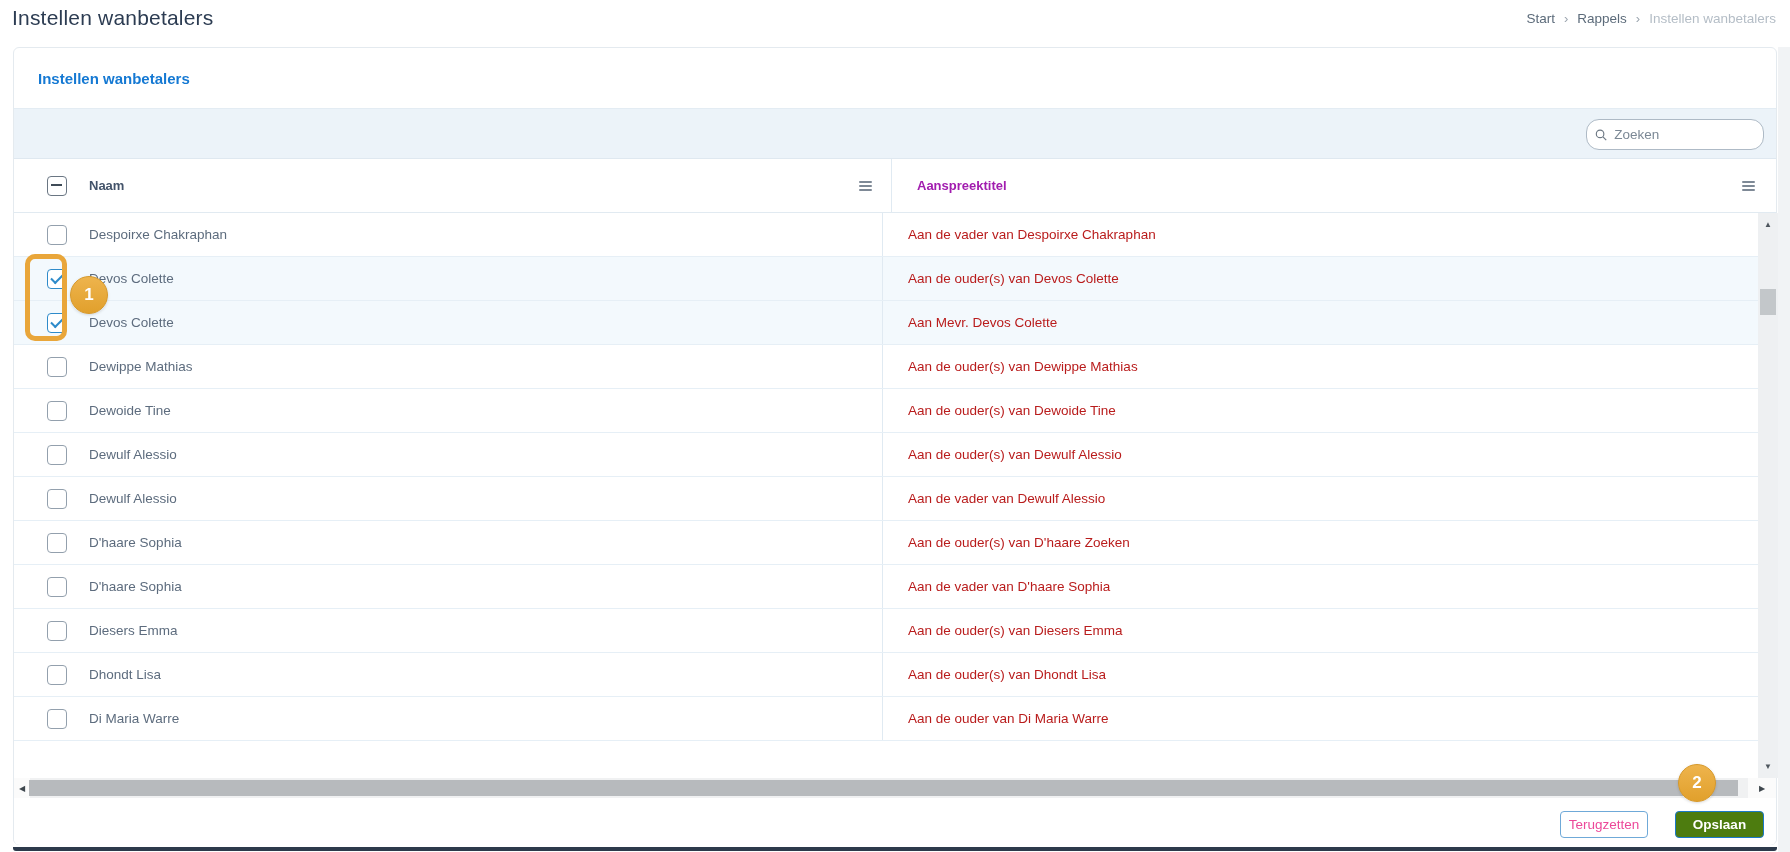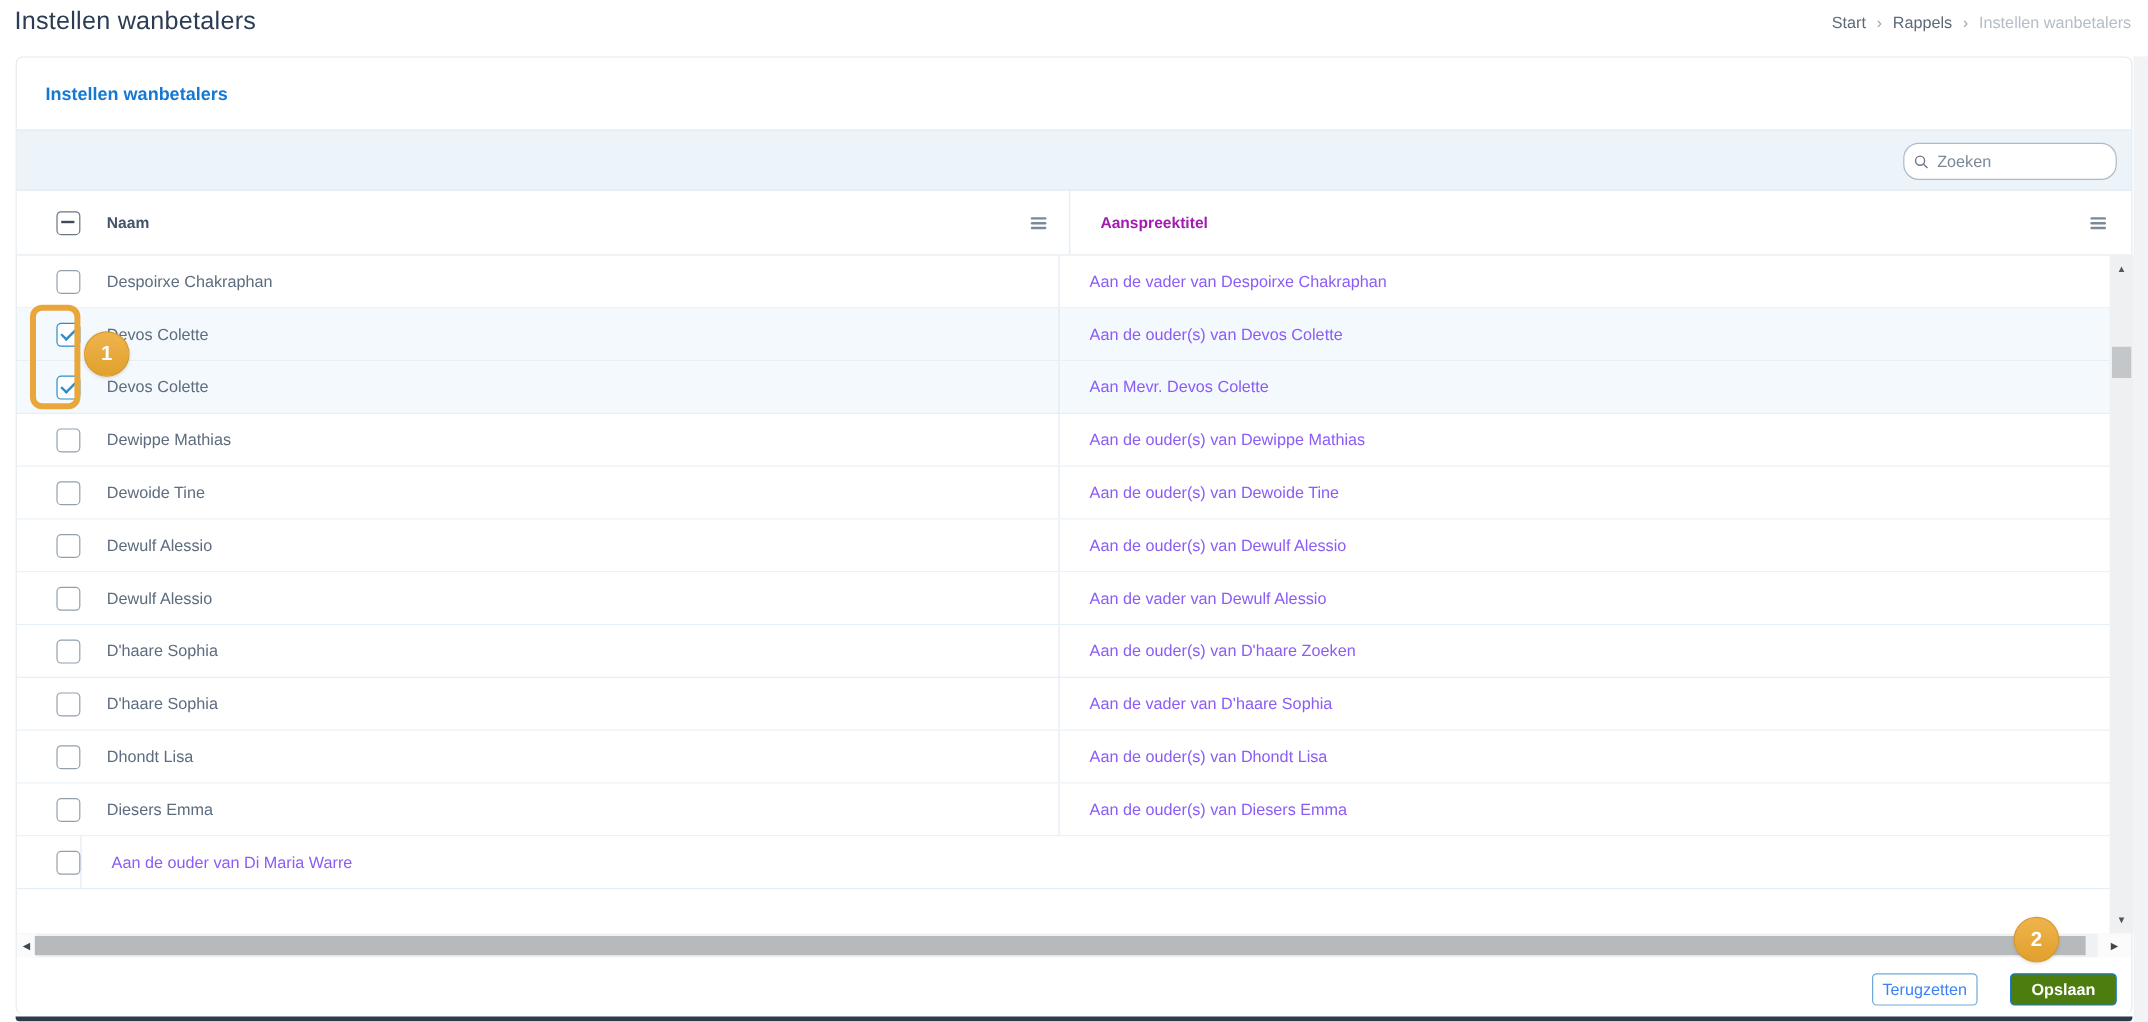--- a/index.html
+++ b/index.html
@@ -70,21 +70,21 @@
 
   .tbody { position: absolute; left: 0; top: 165px; right: 0; height: 565px; overflow: hidden; }
   .row {
     display: flex; align-items: center; height: 44px; background: #fff;
     border-bottom: 1px solid #e6eff6; position: relative;
   }
   .row.selected { background: #f3f9fd; }
   .cell-name { margin-left: 22px; width: 793px; flex: none; font-size: 13.5px; color: #5d6c7e; }
   .cell-title {
     flex: 1; align-self: stretch; display: flex; align-items: center;
-    border-left: 1px solid #e0eaf2; padding-left: 25px; font-size: 13.5px; color: #8b5cf6; text-align: center;
+    border-left: 1px solid #e0eaf2; padding-left: 25px; font-size: 13.5px; color: #b91c1c; text-align: center;
   }
 
   
   .cb {
     margin-left: 33px; width: 20px; height: 20px; flex: none;
     border: 1.5px solid #93a0ad; border-radius: 4px; background: #fff;
     position: relative; cursor: pointer;
   }
   .thead .cb { margin-left: 33px; }
   .cb.checked { border-color: #2e8bca; }
@@ -110,21 +110,21 @@
 
   .hscroll { position: absolute; left: 0; top: 730px; right: 0; height: 20px; background: #f0f1f2; }
   .hs-arrow { position: absolute; top: 0; bottom: 0; width: 16px; display: flex; align-items: center; justify-content: center; font-size: 8px; color: #3f474e; cursor: pointer; background: #fbfbfb; }
   .hs-left { left: 0; }
   .hs-right { right: 0; width: 28px; background: #fbfbfb; }
   .hs-thumb { position: absolute; left: 15px; top: 2px; height: 16px; width: 1709px; background: #b7babd; cursor: grab; }
 
   
   .card-footer { position: absolute; left: 0; top: 750px; right: 0; height: 47px; background: #fff; border-radius: 0 0 6px 6px; }
   .btn { position: absolute; top: 13px; height: 27px; display: flex; align-items: center; justify-content: center; border-radius: 4px; font-size: 13.5px; font-family: inherit; cursor: pointer; }
-  .btn-outline { left: 1546px; width: 88px; background: #fff; border: 1px solid #6fa9d8; color: #3b82f6; }
+  .btn-outline { left: 1546px; width: 88px; background: #fff; border: 1px solid #6fa9d8; color: #ec4899; }
   .btn-primary { left: 1661px; width: 89px; background: #4d7c0f; border: 1px solid #1b79c8; color: #fff; font-weight: 700; }
 
   .bottom-bar { position: absolute; left: 13px; top: 847px; width: 1764px; height: 4px; background: #2d3a4b; border-radius: 0 0 3px 3px; }
 
   
   .hl-rect {
     position: absolute; left: 25px; top: 254px; width: 42px; height: 87px;
     border: 5px solid #e9a63a; border-radius: 10px; z-index: 6; pointer-events: none;
   }
   .step-badge {
@@ -225,30 +225,31 @@
       <span class="cell-name">D'haare Sophia</span>
       <span class="cell-title">Aan de ouder(s) van D'haare Zoeken</span>
     </div>
       <div class="row">
       <div class="cb"></div>
       <span class="cell-name">D'haare Sophia</span>
       <span class="cell-title">Aan de vader van D'haare Sophia</span>
     </div>
       <div class="row">
       <div class="cb"></div>
+      <span class="cell-name">Diesers Emma</span>
+      <span class="cell-title">Aan de ouder(s) van Diesers Emma</span>
+    </div>
+      <div class="row">
+      <div class="cb"></div>
       <span class="cell-name">Dhondt Lisa</span>
       <span class="cell-title">Aan de ouder(s) van Dhondt Lisa</span>
     </div>
       <div class="row">
       <div class="cb"></div>
-      <span class="cell-name">Diesers Emma</span>
-      <span class="cell-title">Aan de ouder(s) van Diesers Emma</span>
-    </div>
-      <div class="row">
-      <div class="cb"></div>
+      <span class="cell-name">Di Maria Warre</span>
       <span class="cell-title">Aan de ouder van Di Maria Warre</span>
     </div>
     </div>
 
   <div class="vscroll">
     <div class="vs-arrow vs-up">▲</div>
     <div class="vs-thumb"></div>
     <div class="vs-arrow vs-down">▼</div>
   </div>
 

